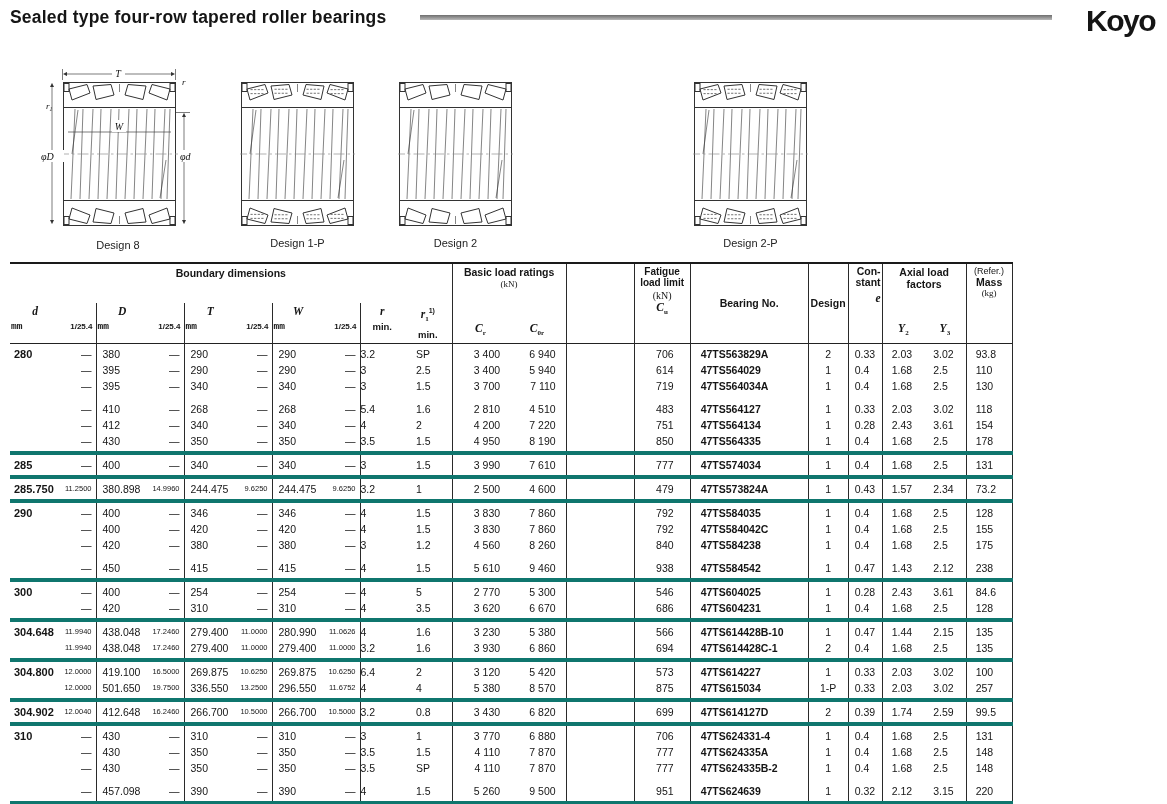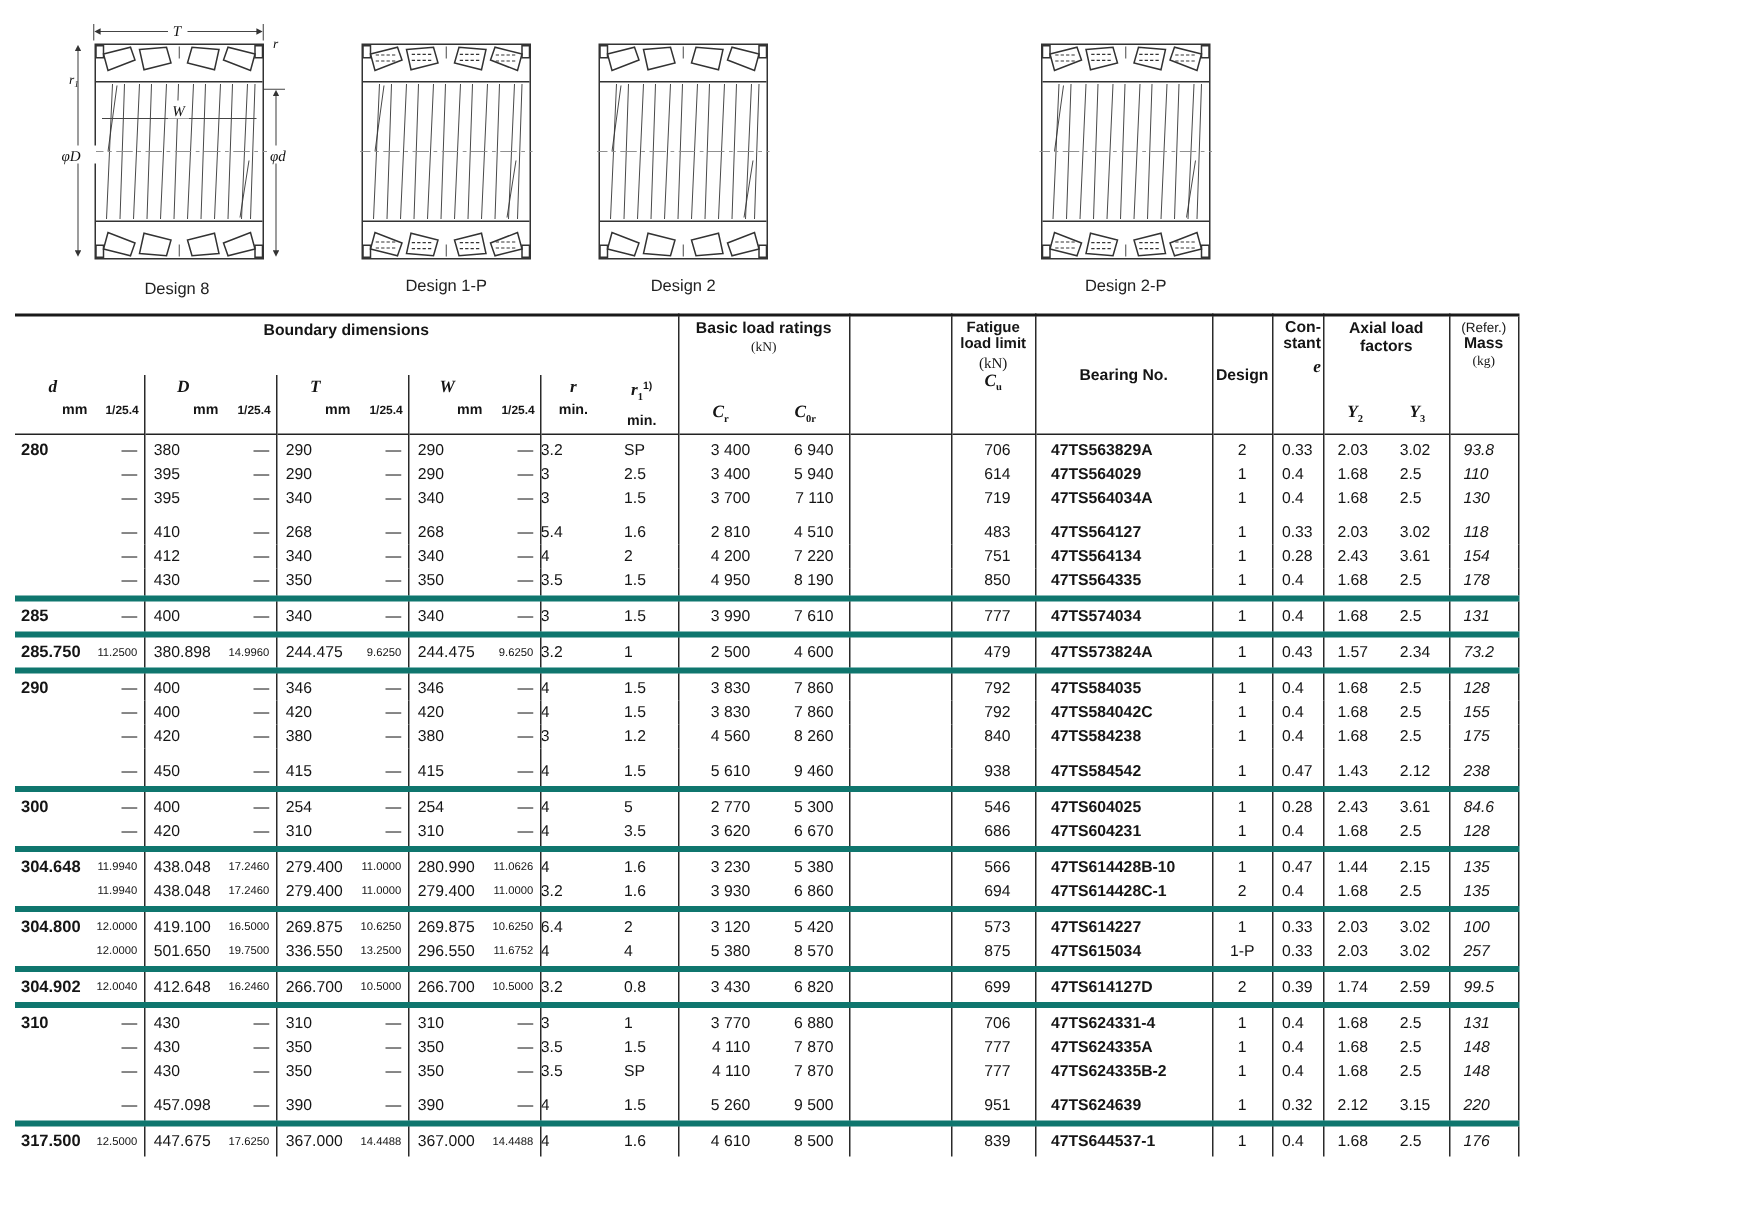--- a/index.html
+++ b/index.html
@@ -37,21 +37,21 @@
   .bdim{vertical-align:top;padding-top:3px;}
   .blr-h div{line-height:12px;}
   .fath div{line-height:11px;font-size:10px;}
   .conh div{line-height:11px;text-align:right;}
   .esym{margin-top:5px;}
   .massh div{line-height:11px;}
   .massh .ref{font-weight:normal;font-size:9px;}
   .brgh,.desh{vertical-align:middle;}
   .dimh .ds{width:58%;text-align:center;}
   .dimh .du{display:flex;font-size:9.5px;font-weight:bold;margin-top:4px;}
-  .dimh .du .u1{width:58%;text-align:right;}
+  .dimh .du .u1{width:58%;text-align:left;font-family:Liberation Mono, monospace;}
   .dimh .du .u2{width:42%;text-align:right;font-size:8px;padding-right:2px;}
   .minh .ds{text-align:center;}
   .minh .mu{font-size:9.5px;margin-top:4px;}
   .crh,.c0rh,.yh{vertical-align:bottom;padding-bottom:4px;}
   .bl{border-left:1px solid #2a2a2a;}
   .br{border-right:1px solid #2a2a2a;}
   td{font-size:10.5px;line-height:14px;padding:1px 0;white-space:nowrap;overflow:hidden;}
   tbody.g{border-top:4px solid #0f766e;}
   table tbody.g:first-of-type{border-top:none;}
   tbody.g tr:first-child td{padding-top:3px;}
@@ -63,27 +63,32 @@
   .c-mm{text-align:left;padding-left:6px;}
   .c-r{text-align:left;}
   .c-r1{text-align:left;padding-left:12px;}
   .c-cr{text-align:right;padding-right:8px;}
   .c-c0r{text-align:right;padding-right:10px;}
   .c-cu{text-align:right;padding-right:16px;}
   .c-brg{font-weight:bold;text-align:left;padding-left:10px;}
   .c-des{text-align:center;}
   .c-e{text-align:left;padding-left:6px;}
   .c-y{text-align:left;padding-left:9px;}
-  .c-mass{text-align:left;padding-left:9px;font-style:italic;}
+  .c-mass{text-align:left;padding-left:9px;}
 </style>
 </head>
 <body>
 
 <div class="page">
 
+  <div class="hdr">
+    <span class="title">Sealed type four-row tapered roller bearings</span>
+    <div class="rule"></div>
+    <div class="brand">Koyo</div>
+  </div>
 
   <div class="diagrams">
     <figure style="left:32px;top:14px;width:172px;">
       <div id="fig1"><svg viewBox="0 0 172 164" width="172" height="164">
             <defs>
               <marker id="ar" viewBox="0 0 10 10" refX="5" refY="5" markerWidth="6" markerHeight="6" orient="auto-start-reverse">
                 <path d="M0,0 L10,5 L0,10 z" fill="#333"></path>
               </marker>
             </defs>
             <g transform="translate(30,12)">

